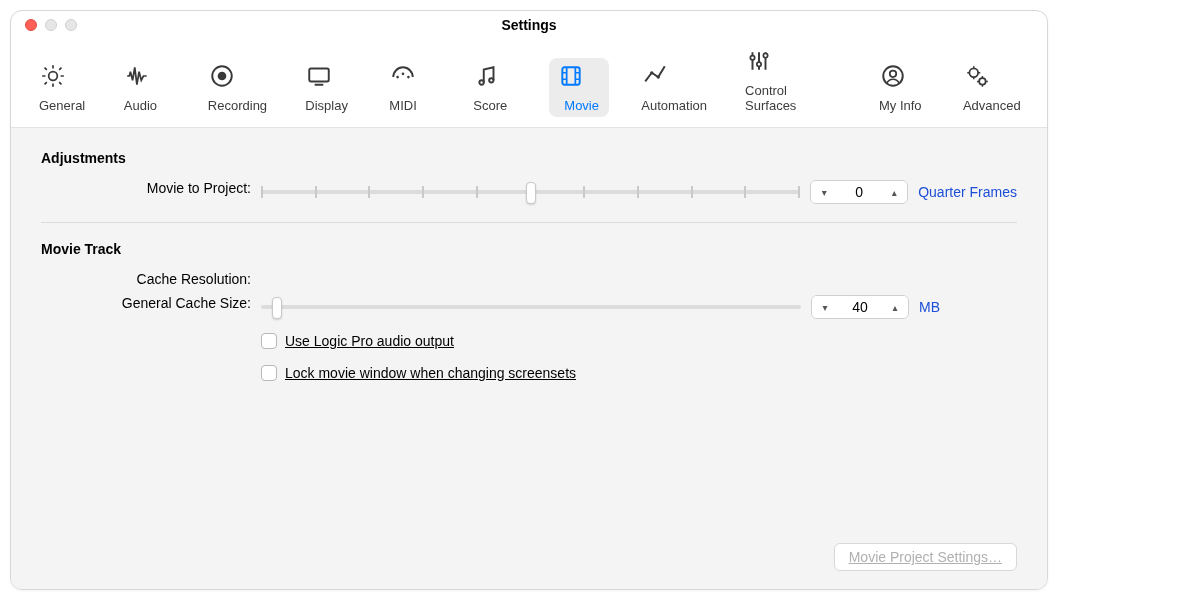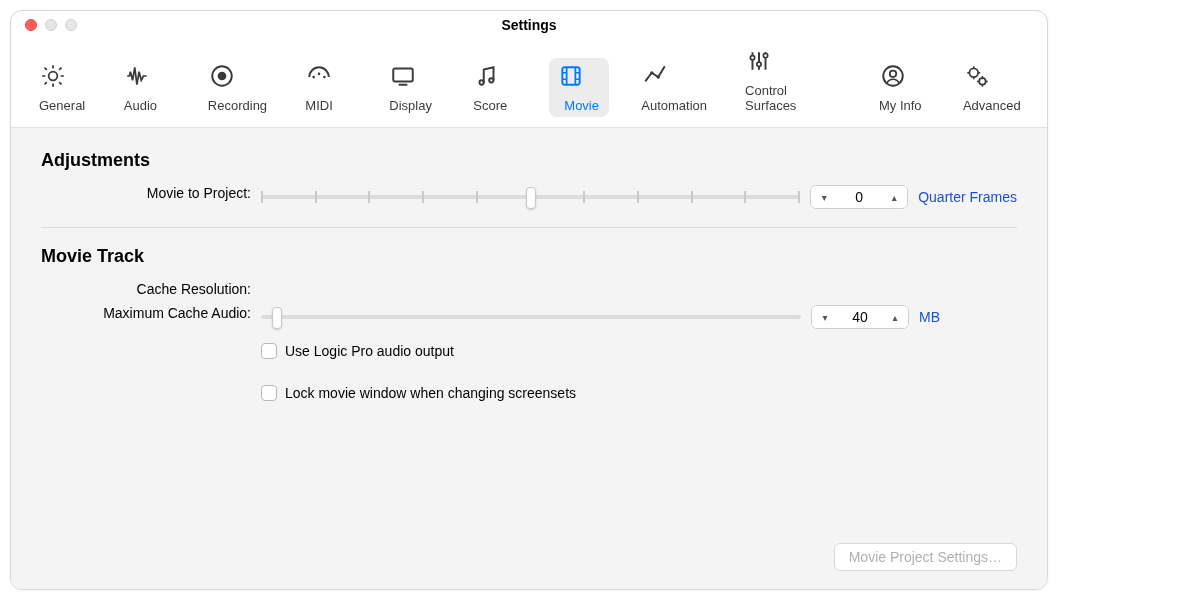--- a/index.html
+++ b/index.html
@@ -58,21 +58,21 @@
   .t-item.selected svg { stroke:#007aff; fill:#007aff; }
 
   .content {
     flex:1;
     background:#f4f4f4;
     padding:22px 30px 18px 30px;
     position:relative;
     font-size:14px;
     color:#000;
   }
-  .section-title { font-weight:700; font-size:18px; margin:0 0 14px 0;}
+  .section-title { font-weight:700; font-size:14px; margin:0 0 14px 0;}
   .row { display:flex; align-items:flex-start; margin:8px 0;}
   .label-col { width:220px; text-align:right; padding-right:10px; color:#000; font-size:14px;}
   .control-col { flex:1; display:flex; align-items:center; gap:10px;}
   .separator { height:1px; background:#dcdcdc; margin:18px 0;}
   .slider {
     flex:1;
     height:20px;
     position:relative;
     display:flex;
     align-items:center;
@@ -102,21 +102,21 @@
   }
   .select .sel-label { padding:0 10px; font-size:14px;}
   .select .sel-btn { width:20px; height:100%; background:#007aff; display:flex; flex-direction:column; align-items:center; justify-content:center; gap:1px;}
   .select .sel-btn span { font-size:7px; color:#fff; line-height:7px;}
   .checkbox-row { margin:6px 0; display:flex; align-items:center; gap:8px;}
   .checkbox {
     width:16px; height:16px; border:1px solid #b8b8b8; border-radius:4px; background:#fff;
   }
   .footer-btn {
     position:absolute; right:30px; bottom:18px;
-    background:#fff; border:1px solid #d8d8d8; border-radius:6px; padding:5px 14px; font-size:14px; color:#b0b0b0;
+    background:#fff; border:1px solid #d8d8d8; border-radius:6px; padding:5px 14px; font-size:14px; color:#b0b0b0;text-decoration:underline;
   }
 </style>
 </head>
 <body>
 
 <div class="window">
 
   <div class="titlebar">
     <div class="traffic-lights">
       <div class="tl red"></div>
@@ -153,37 +153,37 @@
             <circle cx="12" cy="12" r="9" stroke-width="1.8"></circle>
             <circle cx="12" cy="12" r="4" stroke="none" fill="#3a3a3a"></circle>
           </svg>
       </div>
       <span class="label">Recording</span>
     </div>
 
     <div class="t-item">
       <div class="t-icon">
         <svg viewBox="0 0 24 24" width="26" height="26">
+            <rect x="3" y="5" width="18" height="12" rx="1.5" stroke-width="1.8"></rect>
+            <path stroke-width="1.8" d="M8 20h8"></path>
+          </svg>
+      </div>
+      <span class="label">Display</span>
+    </div>
+
+    <div class="t-item">
+      <div class="t-icon">
+        <svg viewBox="0 0 24 24" width="26" height="26">
             <path stroke-width="1.8" d="M3 13a9 9 0 0 1 18 0"></path>
             <circle cx="7" cy="13" r="1.2" fill="#3a3a3a" stroke="none"></circle>
             <circle cx="12" cy="10" r="1.2" fill="#3a3a3a" stroke="none"></circle>
             <circle cx="17" cy="13" r="1.2" fill="#3a3a3a" stroke="none"></circle>
           </svg>
       </div>
       <span class="label">MIDI</span>
-    </div>
-
-    <div class="t-item">
-      <div class="t-icon">
-        <svg viewBox="0 0 24 24" width="26" height="26">
-            <rect x="3" y="5" width="18" height="12" rx="1.5" stroke-width="1.8"></rect>
-            <path stroke-width="1.8" d="M8 20h8"></path>
-          </svg>
-      </div>
-      <span class="label">Display</span>
     </div>
 
     <div class="t-item">
       <div class="t-icon">
         <svg viewBox="0 0 24 24" width="26" height="26">
             <path stroke-width="1.8" d="M9 18V6l9-2v12"></path>
             <circle cx="7" cy="18" r="2" stroke-width="1.8"></circle>
             <circle cx="16" cy="16" r="2" stroke-width="1.8"></circle>
           </svg>
       </div>
@@ -283,39 +283,39 @@
 
     <div class="separator"></div>
 
     <div class="section-title">Movie Track</div>
 
     <div class="row">
       <div class="label-col">Cache Resolution:</div>
     </div>
 
     <div class="row">
-      <div class="label-col">Maximum Cache Audio:</div>
+      <div class="label-col">General Cache Size:</div>
       <div class="control-col">
         <div class="slider">
           <div class="slider-track">
             <div class="slider-thumb" style="left:3%; transform:translateX(-50%);"></div>
           </div>
         </div>
         <div class="stepper">
           <button>▾</button>
           <div class="value">40</div>
           <button>▴</button>
         </div>
         <span class="unit">MB</span>
       </div>
     </div>
 
     <div class="row">
       <div class="label-col"></div>
-      <div class="control-col" style="flex-direction:column; align-items:flex-start; gap:14px;">
+      <div class="control-col" style="flex-direction:column; align-items:flex-start; gap:4px;text-decoration:underline;">
         <div class="checkbox-row">
           <span class="checkbox"></span>
           <span>Use Logic Pro audio output</span>
         </div>
         <div class="checkbox-row">
           <span class="checkbox"></span>
           <span>Lock movie window when changing screensets</span>
         </div>
       </div>
     </div>

